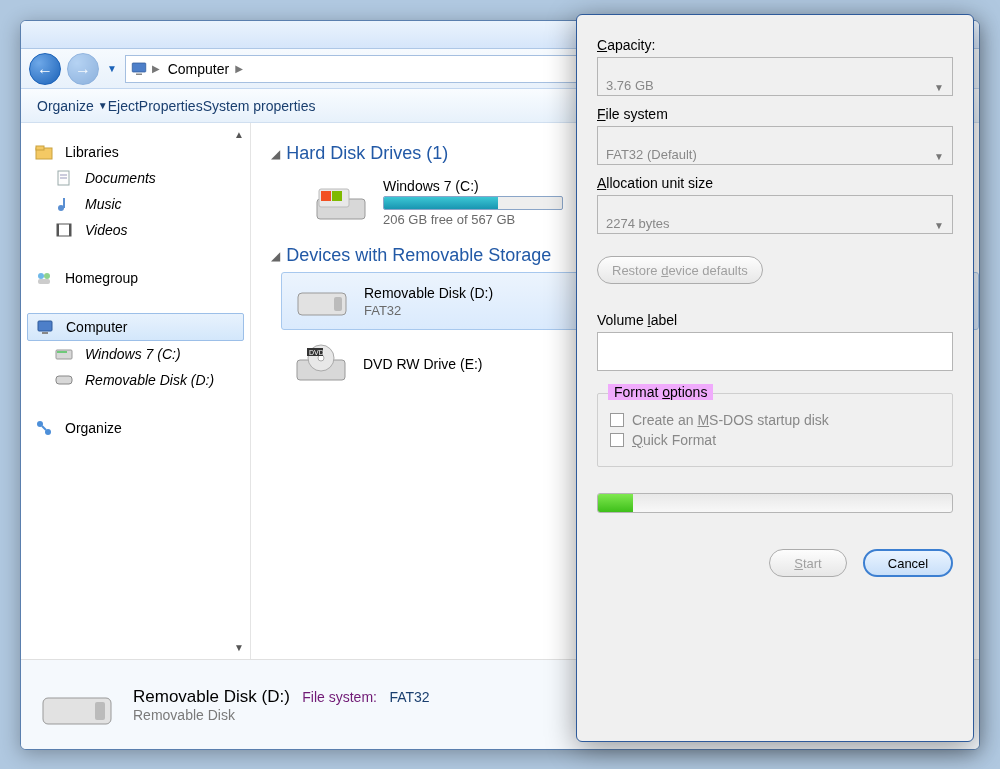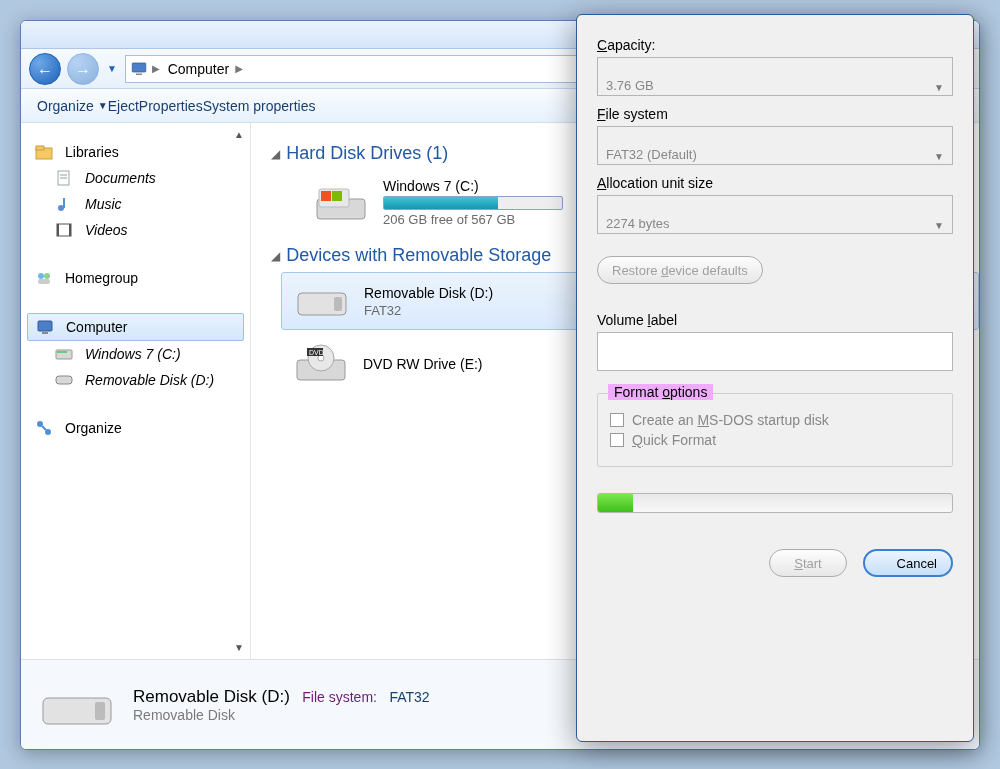--- a/index.html
+++ b/index.html
@@ -389,18 +389,18 @@
     </div>
 
     <div class="progress">
       <div class="fill" style="width: 10%;"></div>
     </div>
 
     <div class="dlg-footer">
       <div class="dlg-btn disabled" style="width:78px;">
         <span><span class="u">S</span>tart</span>
       </div>
-      <div class="dlg-btn focused" style="width:90px;justify-content:flex-end;">
+      <div class="dlg-btn focused" style="width:90px;">
         <span>Cancel</span>
       </div>
     </div>
   </div>
 </div>
 
 </body></html>

